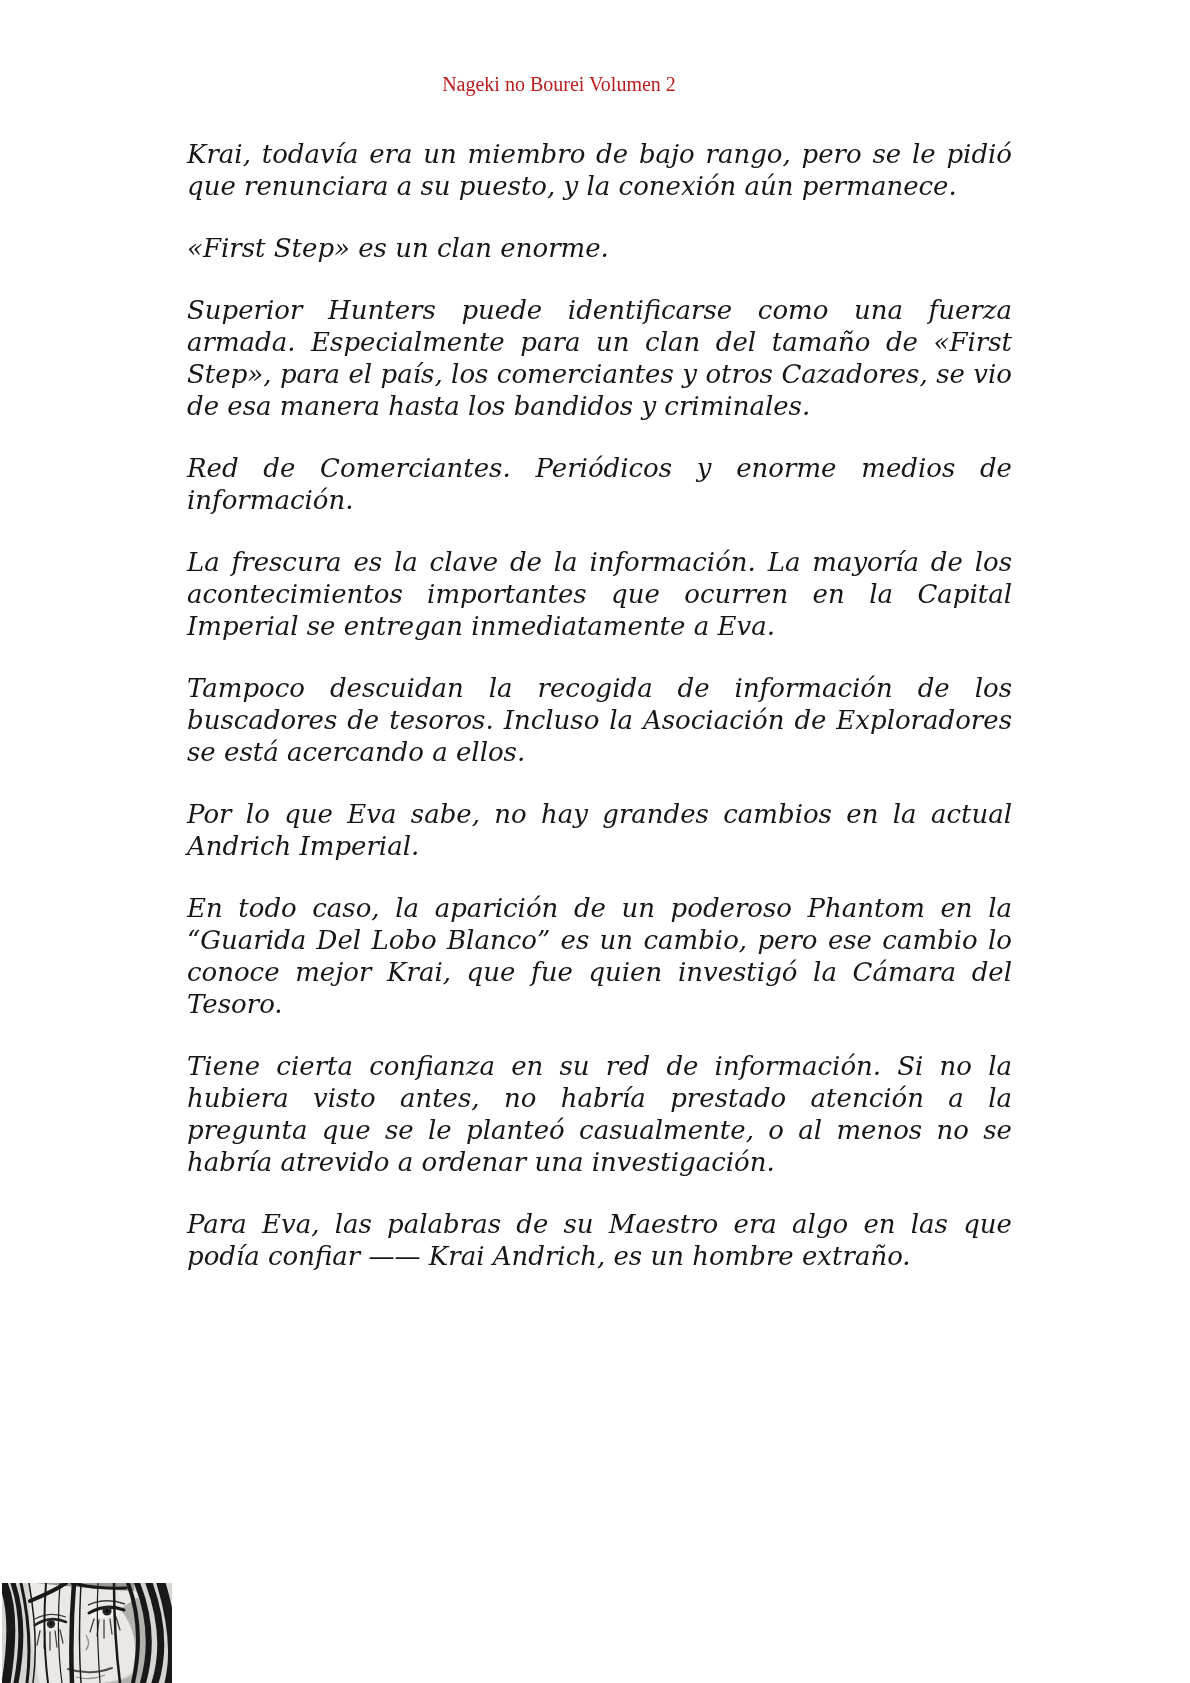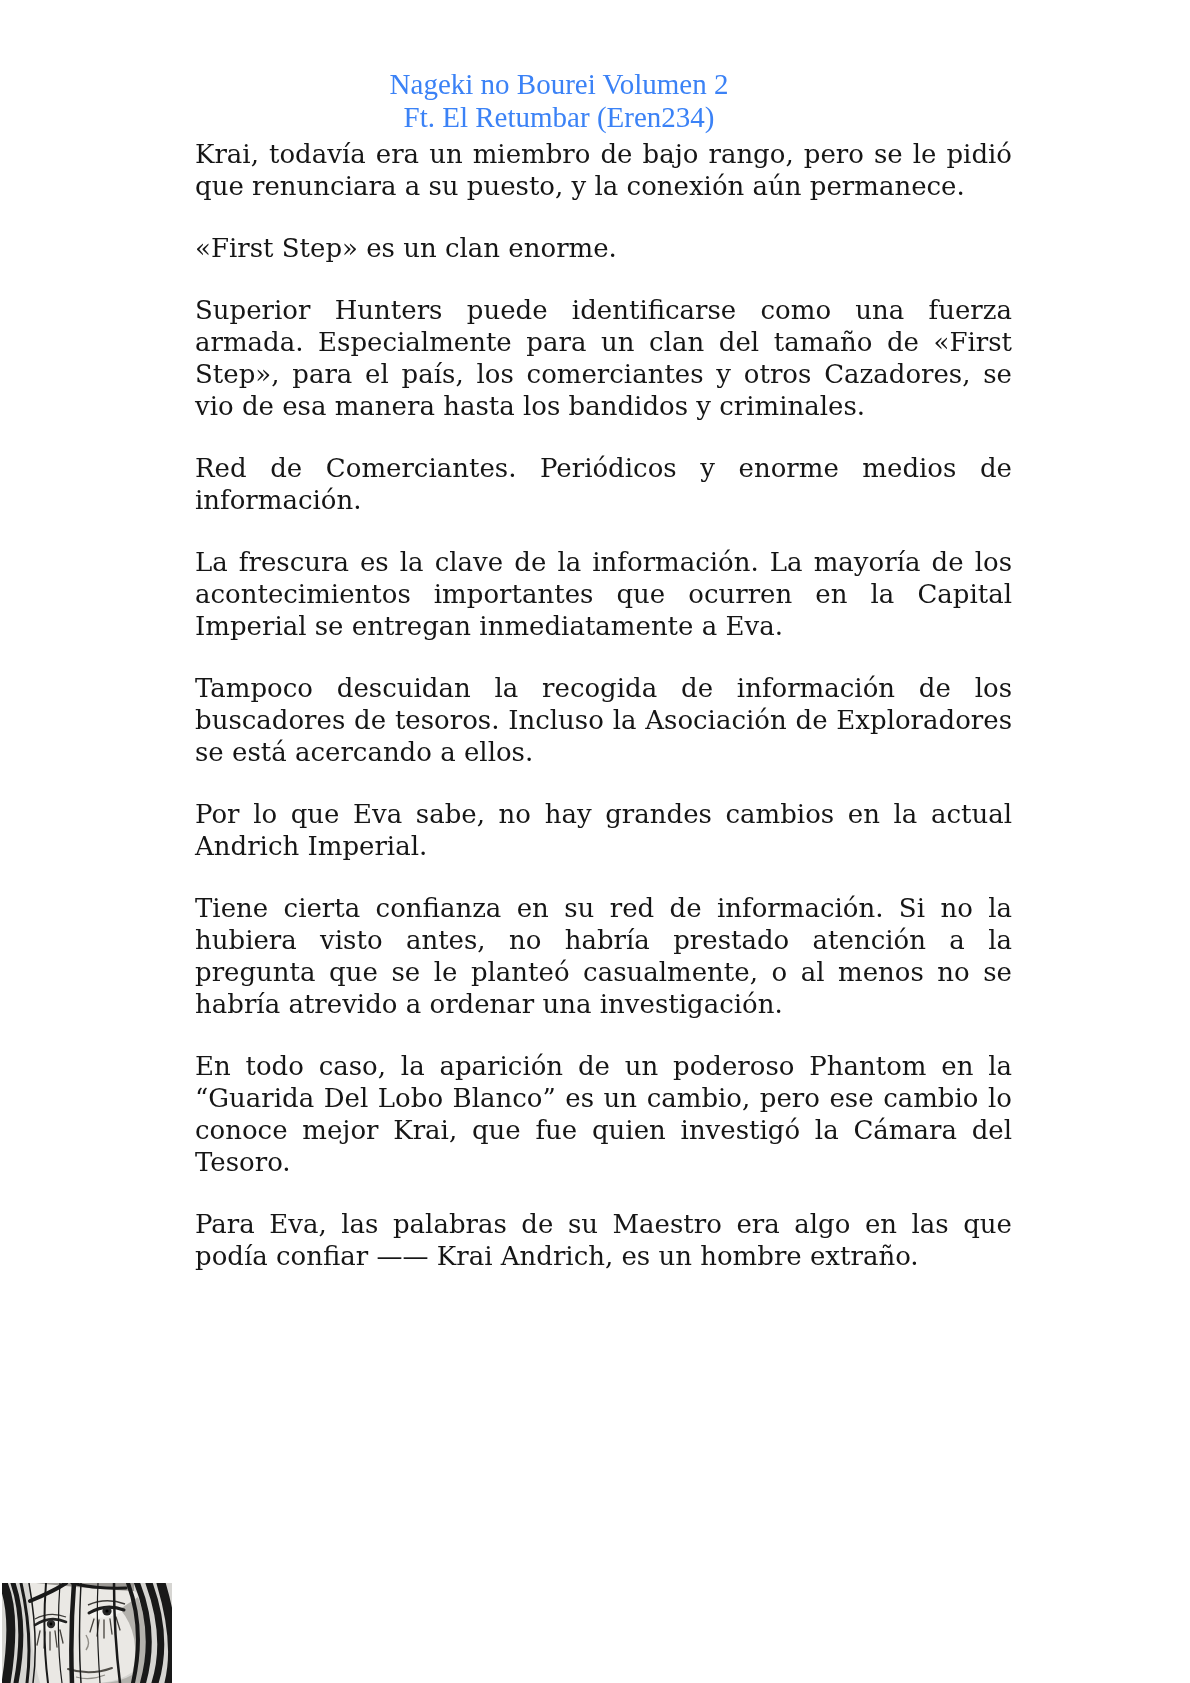--- a/index.html
+++ b/index.html
@@ -21,68 +21,68 @@
   }
   .titles {
     position: absolute;
     top: 68px;
     left: 180px;
     width: 830px;
     box-sizing: border-box;
     padding-right: 72px;
     text-align: center;
     font-family: "Liberation Serif", serif;
-    font-size: 29px;
+    font-size: 20px;
     line-height: 33px;
-    color: #3b82f6;
+    color: #b91c1c;
     font-weight: 500;
   }
   .content {
     position: absolute;
     top: 138px;
     left: 179px;
     width: 833px;
     font-family: "DejaVu Serif", serif;
     font-size: 26px;
     line-height: 32px;
     color: #161616;
     text-align: justify;
   }
   .content p.para {
-    margin: 0 0 30px 16px;
+    margin: 0 0 30px 8px;
+    font-style: italic;
   }
   .illustration {
     position: absolute;
     left: 2px;
     bottom: 0;
     width: 170px;
     height: 100px;
   }
   .illustration svg { display: block; width: 100%; height: 100%; }
 </style>
 </head>
 <body>
 
 <div class="page">
 
   <div class="titles">
     <div>Nageki no Bourei Volumen 2</div>
-    <div>Ft. El Retumbar (Eren234)</div>
   </div>
 
   <div class="content">
       <p class="para">Krai, todavía era un miembro de bajo rango, pero se le pidió que renunciara a su puesto, y la conexión aún permanece.</p>
       <p class="para">«First Step» es un clan enorme.</p>
       <p class="para">Superior Hunters puede identificarse como una fuerza armada. Especialmente para un clan del tamaño de «First Step», para el país, los comerciantes y otros Cazadores, se vio de esa manera hasta los bandidos y criminales.</p>
       <p class="para">Red de Comerciantes. Periódicos y enorme medios de información.</p>
       <p class="para">La frescura es la clave de la información. La mayoría de los acontecimientos importantes que ocurren en la Capital Imperial se entregan inmediatamente a Eva.</p>
       <p class="para">Tampoco descuidan la recogida de información de los buscadores de tesoros. Incluso la Asociación de Exploradores se está acercando a ellos.</p>
       <p class="para">Por lo que Eva sabe, no hay grandes cambios en la actual Andrich Imperial.</p>
+      <p class="para">En todo caso, la aparición de un poderoso Phantom en la “Guarida Del Lobo Blanco” es un cambio, pero ese cambio lo conoce mejor Krai, que fue quien investigó la Cámara del Tesoro.</p>
       <p class="para">Tiene cierta confianza en su red de información. Si no la hubiera visto antes, no habría prestado atención a la pregunta que se le planteó casualmente, o al menos no se habría atrevido a ordenar una investigación.</p>
-      <p class="para">En todo caso, la aparición de un poderoso Phantom en la “Guarida Del Lobo Blanco” es un cambio, pero ese cambio lo conoce mejor Krai, que fue quien investigó la Cámara del Tesoro.</p>
       <p class="para">Para Eva, las palabras de su Maestro era algo en las que podía confiar —— Krai Andrich, es un hombre extraño.</p>
     </div>
 
   <div class="illustration">
     <svg viewBox="0 0 170 100" xmlns="http://www.w3.org/2000/svg" preserveAspectRatio="none">
       <rect width="170" height="100" fill="#d6d5d2"></rect>
 
       <path d="M28,0 Q95,-8 136,10 Q151,40 143,75 Q130,98 95,100 L38,100 Q26,60 28,0 Z" fill="#eae8e4"></path>
 
       <path d="M118,26 Q140,52 130,92 Q118,99 100,100 L142,100 Q152,58 136,14 Z" fill="#b3b1ac"></path>

